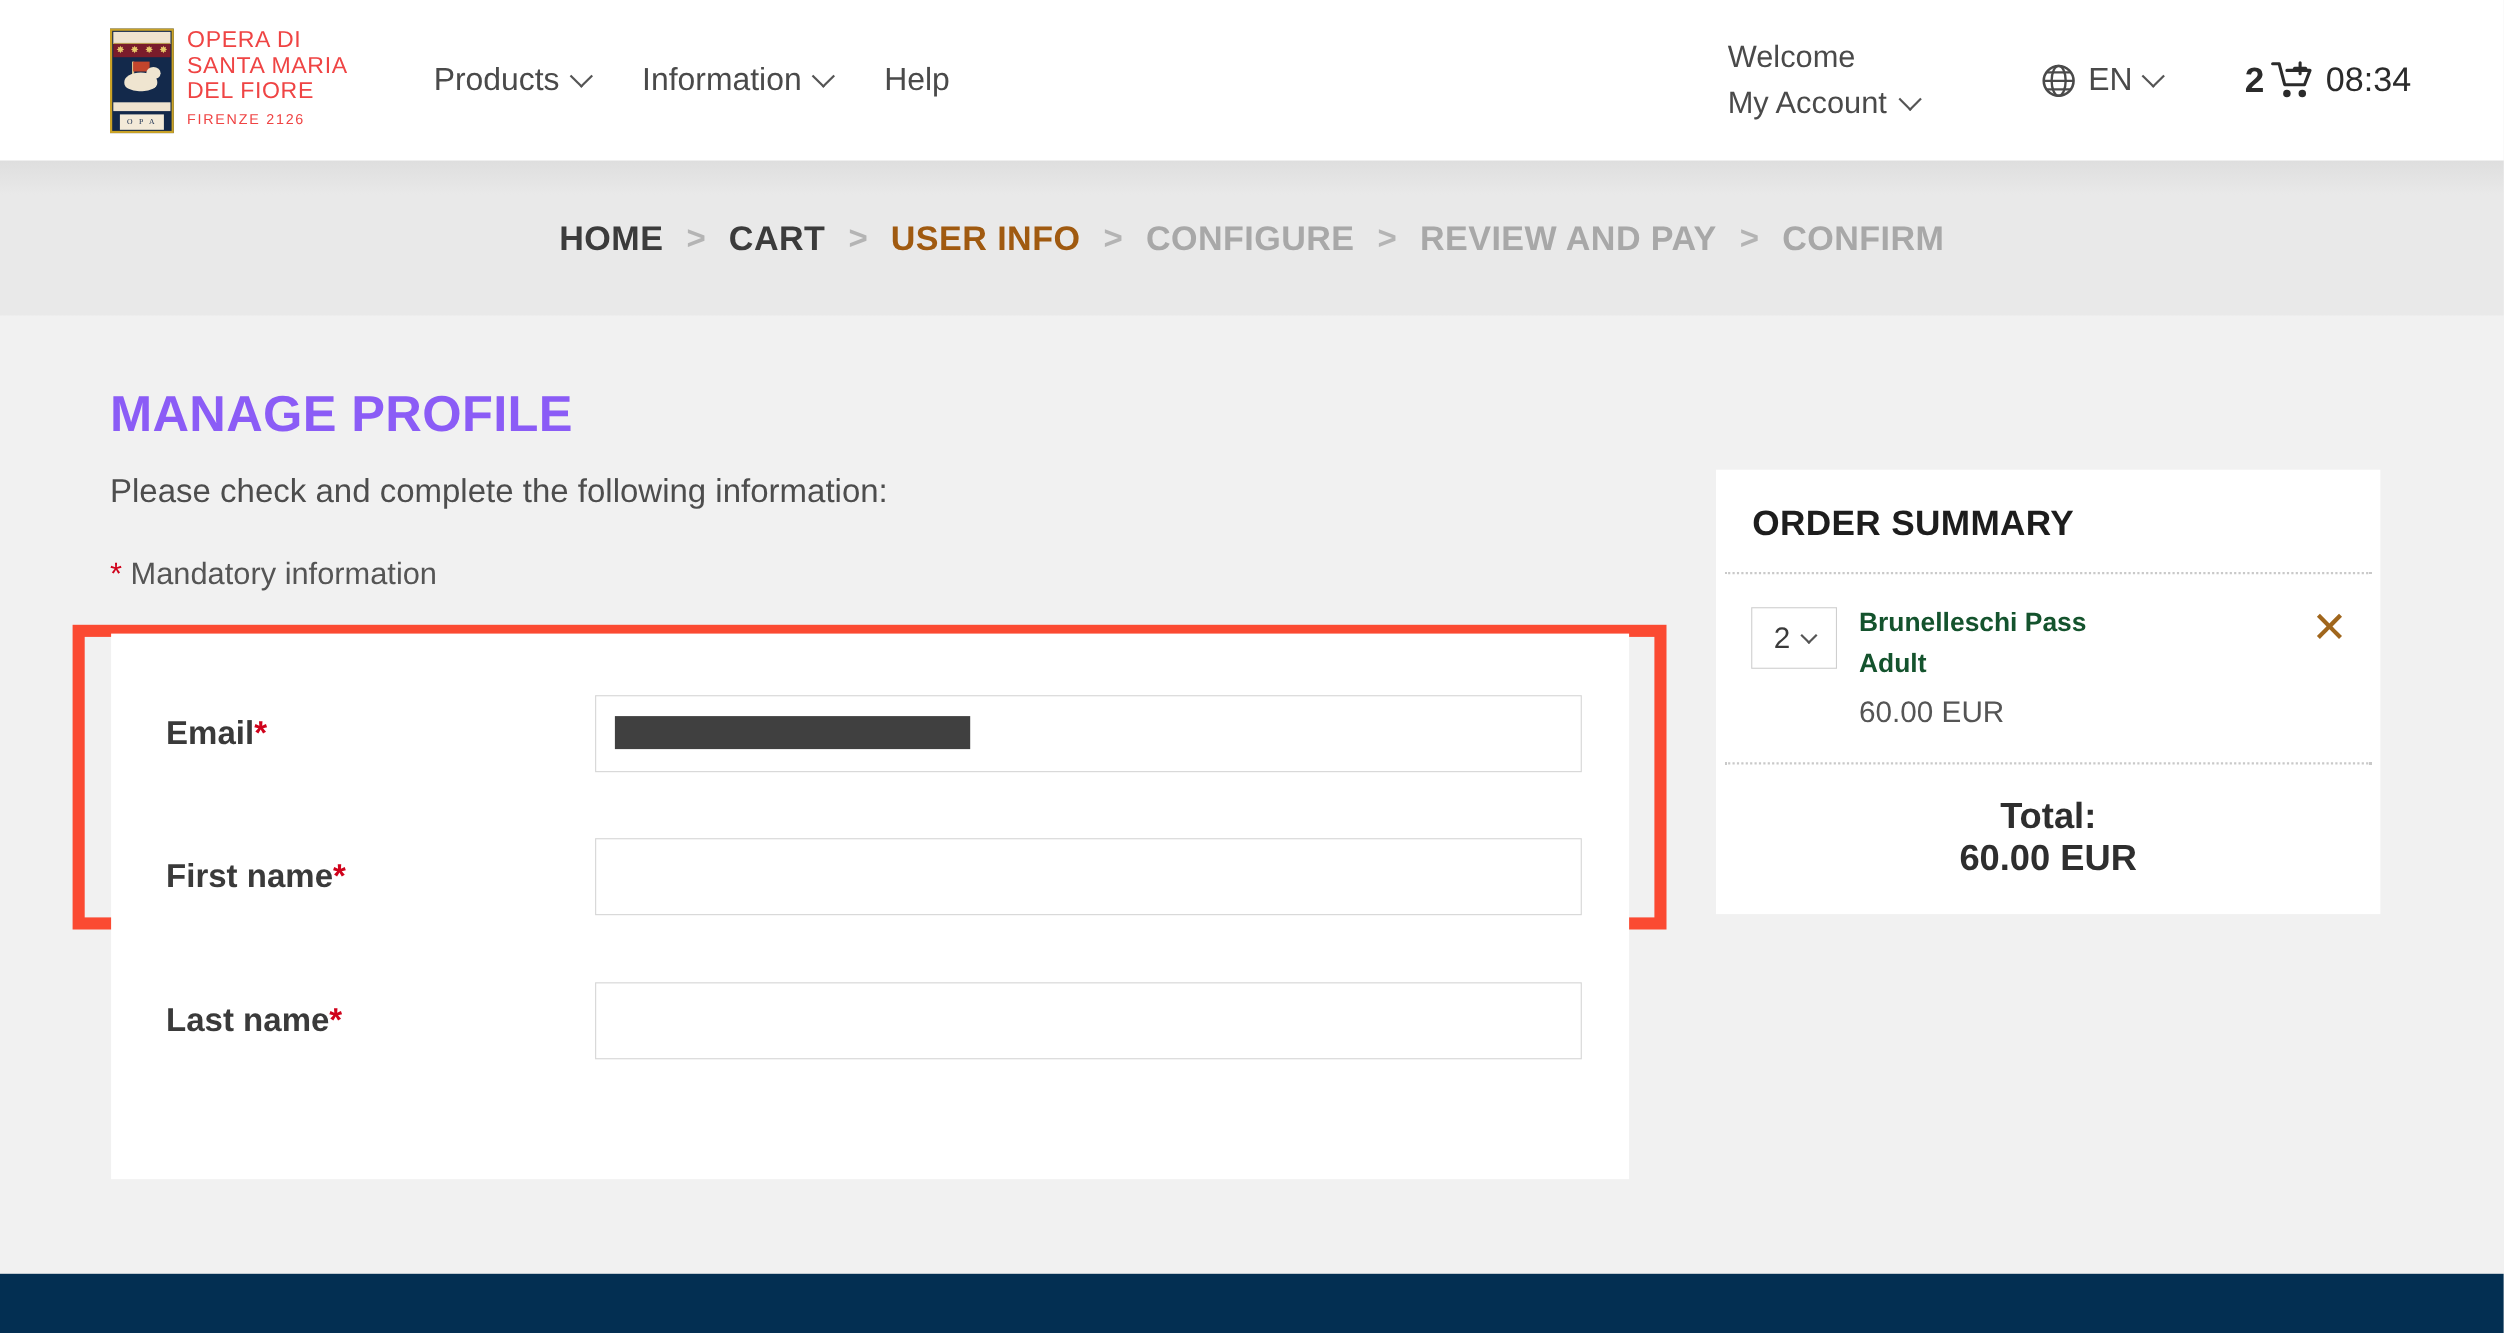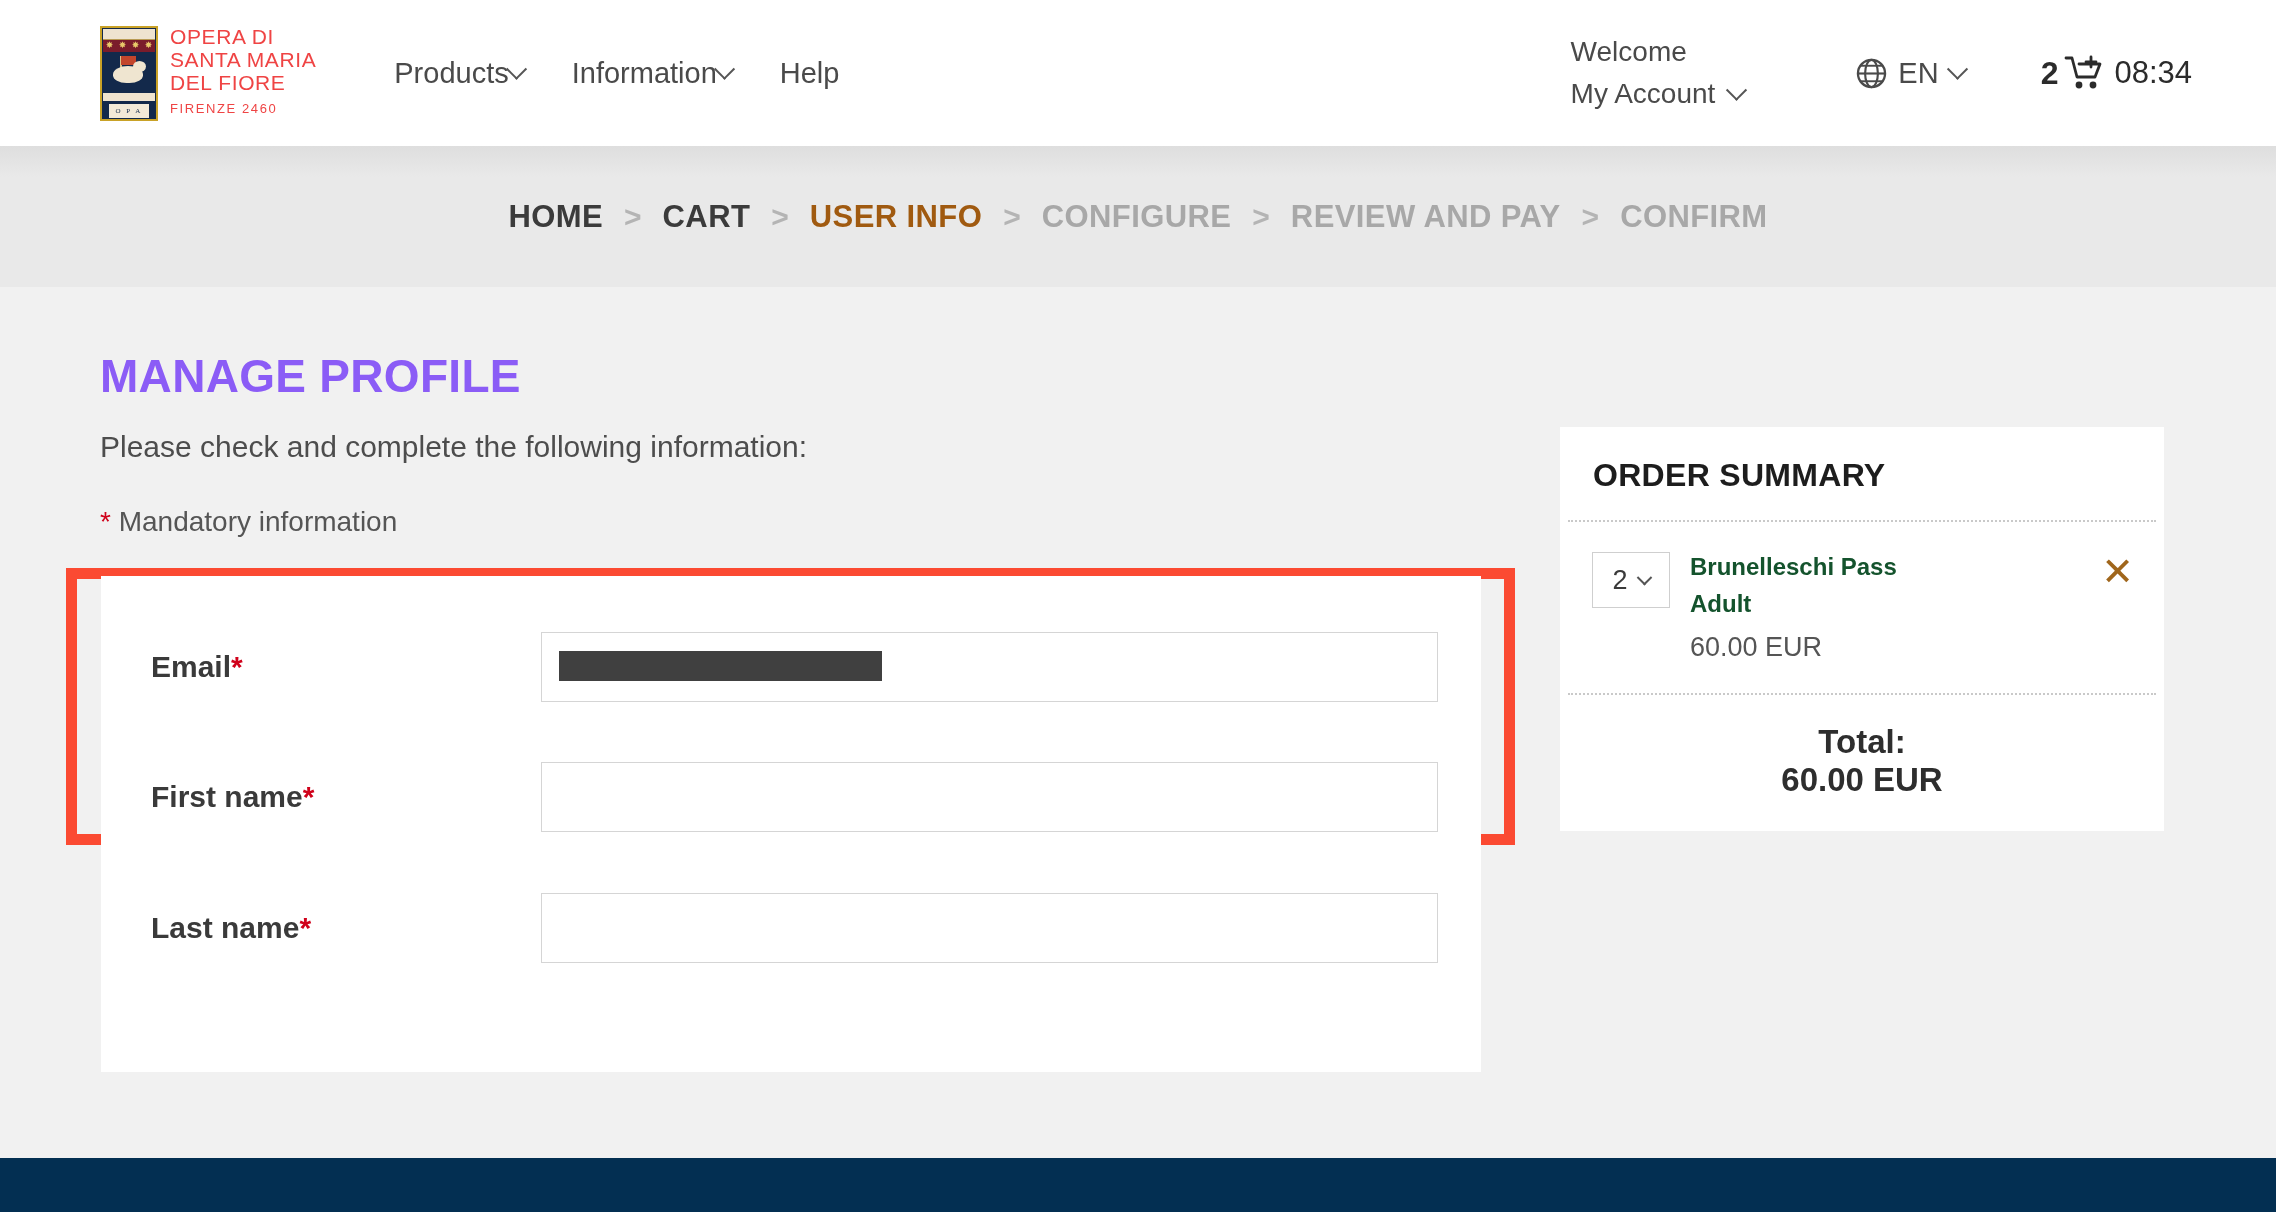--- a/index.html
+++ b/index.html
@@ -65,21 +65,21 @@
   }
   .logo-text .l1 {
     font-size:21px; line-height:23px; letter-spacing:.6px;
   }
   .logo-text .l2 {
     font-size:13px; line-height:24px; letter-spacing:1.6px; margin-top:3px;
   }
 
   .nav { display:flex; align-items:center; margin-left:78px; gap:48px; }
   .nav-item {
-    display:flex; align-items:center; gap:0;
+    display:flex; align-items:center; gap:12px;
     font-size:29px; color:#4a4a4a; cursor:pointer; white-space:nowrap;
   }
   .chev {
     display:inline-block; width:15px; height:15px;
     border-right:2.5px solid #555; border-bottom:2.5px solid #555;
     transform:rotate(45deg) translate(-3px,-3px);
   }
 
   .header-right {
     margin-left:auto; margin-right:84px;
@@ -222,21 +222,21 @@
         <div class="body"></div>
         <div class="head"></div>
       </div>
       <div class="crest-plinth"></div>
       <div class="crest-opa">O P A</div>
     </div>
     <div class="logo-text">
       <div class="l1">OPERA DI</div>
       <div class="l1">SANTA MARIA</div>
       <div class="l1">DEL FIORE</div>
-      <div class="l2">FIRENZE 2460</div>
+      <div class="l2">FIRENZE 2126</div>
     </div>
   </div>
 
   <div class="nav">
     <div class="nav-item">
       <span>Products</span>
       <span class="chev"></span>
     </div>
     <div class="nav-item">
       <span>Information</span>

